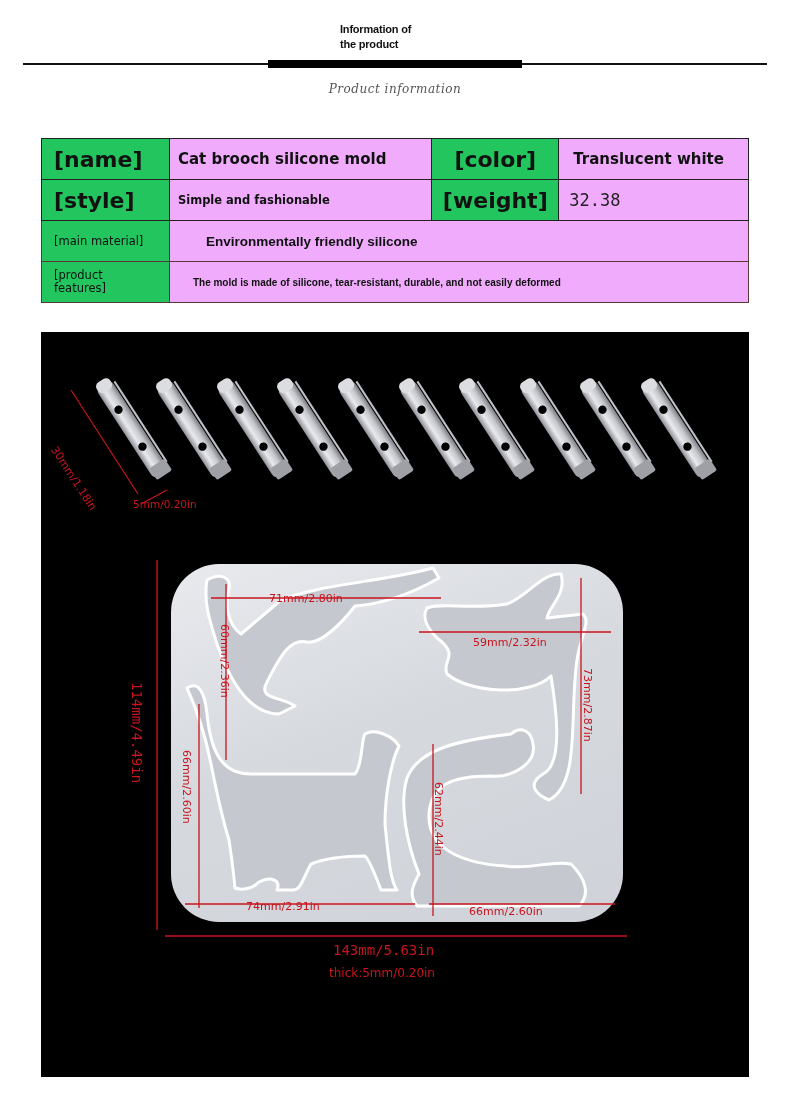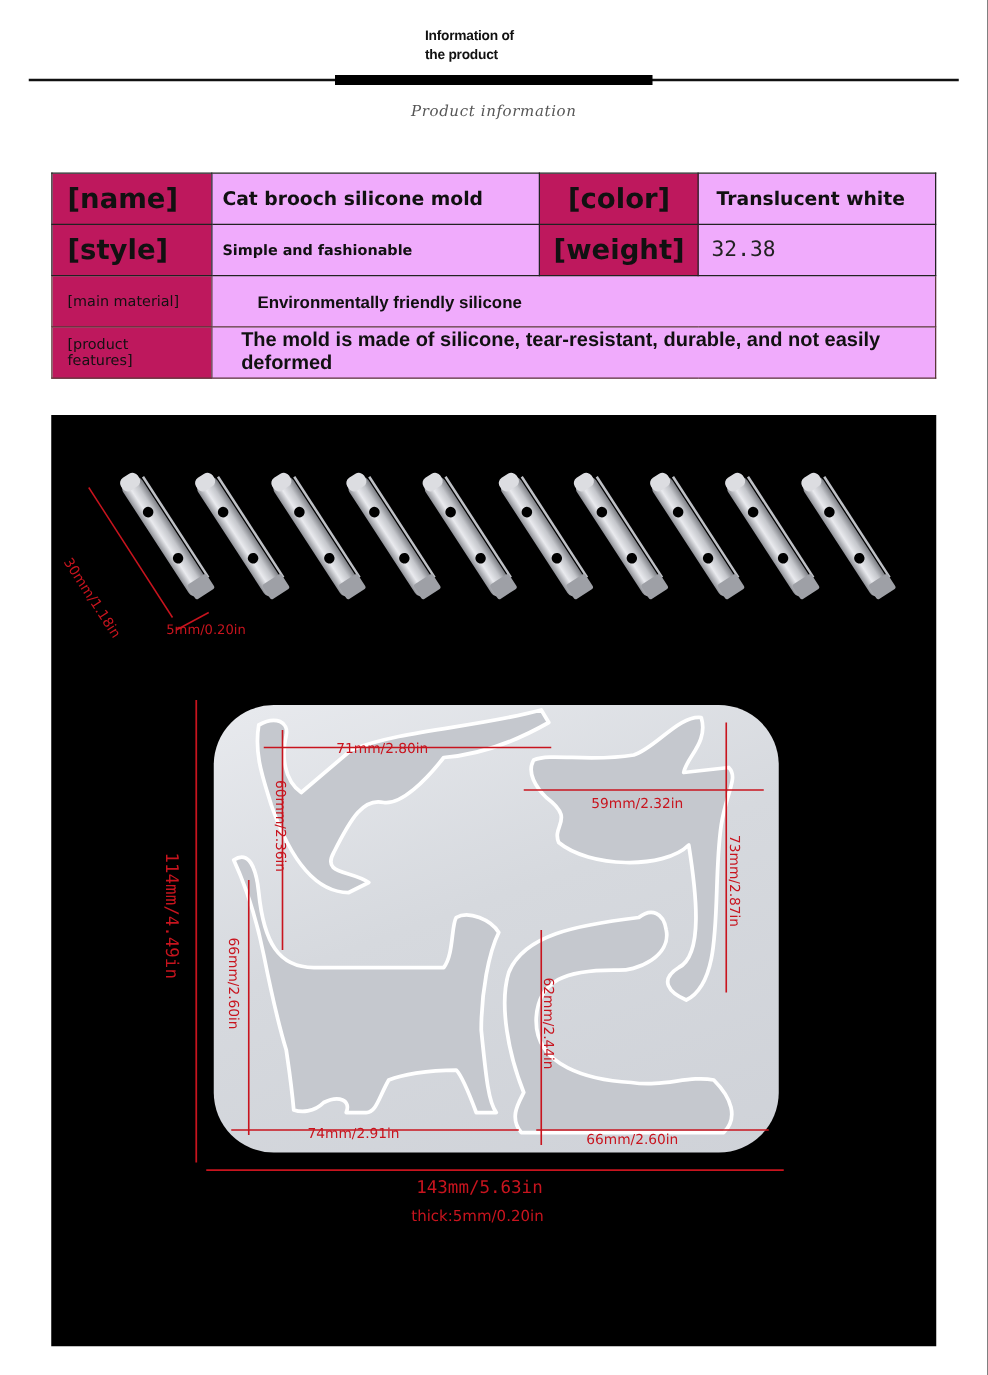--- a/index.html
+++ b/index.html
@@ -6,30 +6,30 @@
     body { width: 790px; height: 1100px; background: #ffffff; position: relative; overflow: hidden; font-family: "DejaVu Sans", sans-serif; }
     .header-title { position: absolute; left: 340px; top: 22px; width: 120px; font-family: "Liberation Sans", sans-serif; font-weight: bold; font-size: 11px; line-height: 15px; color: #111; text-align: left; letter-spacing: -0.2px; }
     .header-title span { display: block; }
     .rule-thin { position: absolute; left: 23px; top: 63px; width: 744px; height: 1.5px; background: #111; }
     .rule-thick { position: absolute; left: 268px; top: 60px; width: 254px; height: 8px; background: #000; }
     .script-sub { position: absolute; left: 300px; top: 82px; width: 190px; text-align: center; font-family: "DejaVu Serif", serif; font-style: italic; font-size: 12px; color: #555; letter-spacing: 0.5px; }
 
     .spec-table { position: absolute; left: 41px; top: 138px; width: 708px; border-collapse: collapse; }
     .spec-table td { border: 1px solid #222; height: 41px; vertical-align: middle; }
     .spec-table tr.r3 td, .spec-table tr.r4 td { border-color: #5a3838; }
-    .lbl { background: #be185d; color: #111; }
+    .lbl { background: #22c55e; color: #111; }
     .lbl-big { font-family: "DejaVu Sans", sans-serif; font-weight: bold; font-size: 22px; padding-left: 12px; }
     .lbl-big.center { text-align: center; padding-left: 0; }
     .lbl-small { font-size: 11.5px; padding-left: 12px; line-height: 13px; margin-top: 45px; }
     .val { color: #111; background: #f0abfc; }
     .val-b { font-weight: bold; font-size: 15px; padding-left: 8px; }
     .val-s { font-weight: bold; font-size: 11.5px; padding-left: 8px; }
     .val-num { font-family: "DejaVu Sans Mono", monospace; font-size: 17px; padding-left: 10px; color: #222; }
     .val-mat { font-weight: bold; font-size: 13.5px; padding-left: 36px; font-family: "Liberation Sans", sans-serif; }
-    .val-feat { font-size: 16px; padding-left: 23px; font-family: "Liberation Sans", sans-serif; font-weight: bold; }
+    .val-feat { font-size: 10px; padding-left: 23px; font-family: "Liberation Sans", sans-serif; font-weight: bold; }
 
     .photo { position: absolute; left: 41px; top: 332px; width: 708px; height: 745px; background: #000; overflow: hidden; }
     .pins { position: absolute; left: 0; top: 0; width: 708px; height: 180px; }
     .dim { position: absolute; color: #c8141e; font-family: "DejaVu Sans", sans-serif; font-size: 11px; white-space: nowrap; }
     .mold { position: absolute; left: 130px; top: 232px; width: 452px; height: 358px; border-radius: 48px; background: linear-gradient(160deg, #e8eaee 0%, #d6d9de 45%, #cfd2d8 100%); }
     .caption { position: absolute; left: 0; top: 680px; width: 708px; text-align: center; color: #e0141e; font-family: "Liberation Sans", sans-serif; font-weight: bold; font-size: 24px; letter-spacing: -0.3px; }
     .big-dim { font-family: "DejaVu Sans Mono", monospace; font-size: 14px; }
   </style>
 </head>
 <body>

